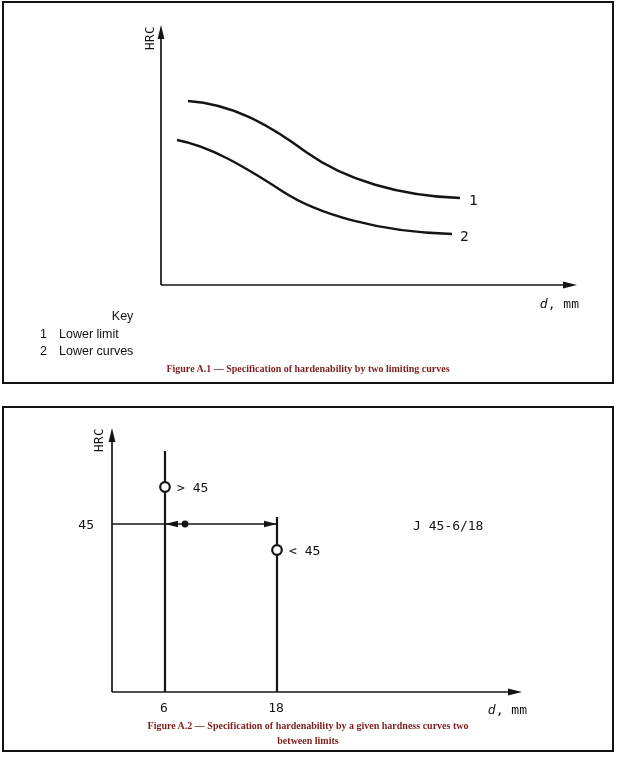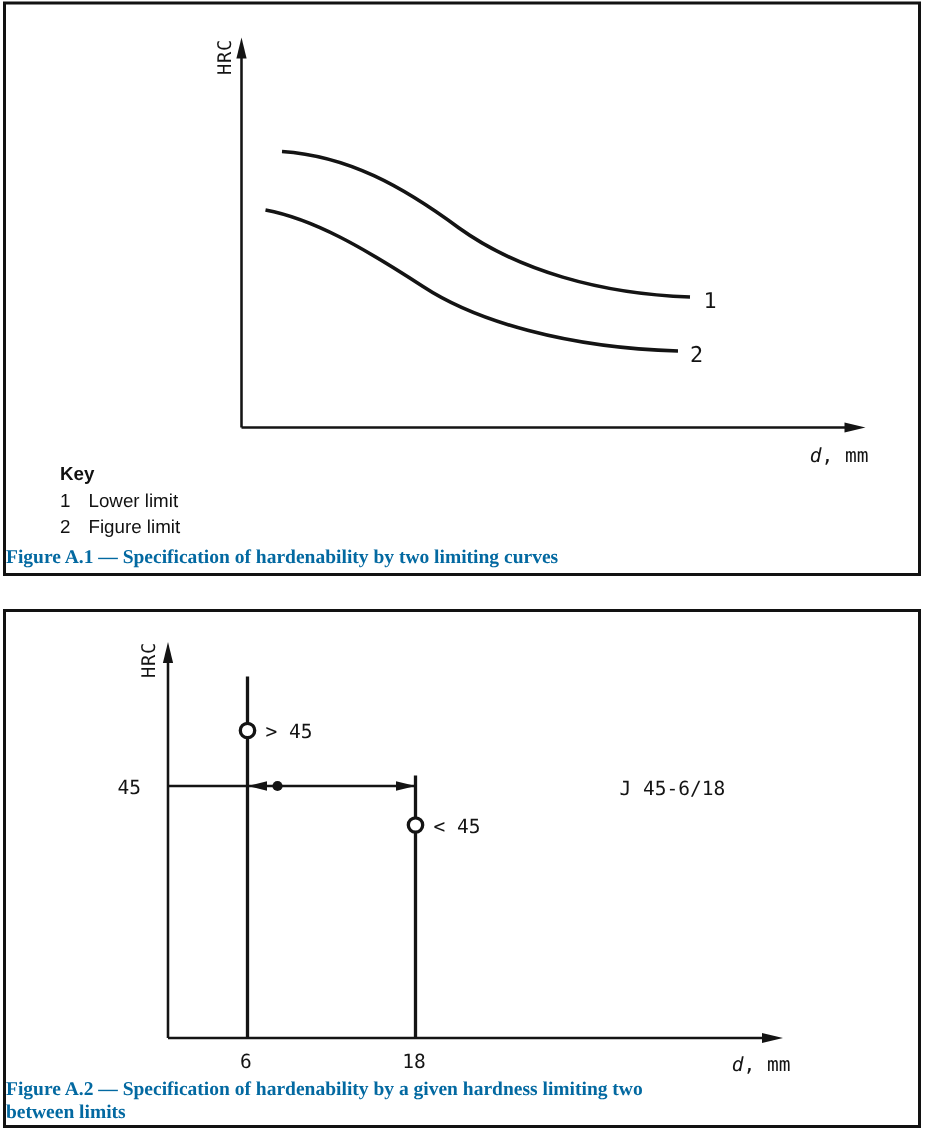--- a/index.html
+++ b/index.html
@@ -8,25 +8,25 @@
   .figure-box{position:absolute;box-sizing:border-box;border:2.5px solid #121212;background:#ffffff;}
   #fig1{left:2px;top:1px;width:612px;height:383px;}
   #fig2{left:2px;top:406px;width:612px;height:346px;}
   .plot-svg{position:absolute;left:0;top:0;}
   .ink-line{stroke:#141414;fill:none;}
   .ink-fill{fill:#141414;stroke:none;}
   .tlabel{font-family:"DejaVu Sans Mono",monospace;fill:#141414;font-size:13px;}
   .tlabel-sm{font-family:"DejaVu Sans Mono",monospace;fill:#141414;font-size:12.5px;letter-spacing:0.5px;}
   .tlabel-num{font-family:"DejaVu Sans Mono",monospace;fill:#141414;font-size:14.5px;}
   .key{position:absolute;left:36px;top:306px;font-size:12.5px;color:#111;}
-  .key-title{font-weight:bold;margin-bottom:4px;}
+  .key-title{font-weight:normal;margin-bottom:4px;text-align:right;}
   .key-row{display:flex;margin-top:2px;line-height:15px;}
   .key-ref{width:19px;}
-  .caption{position:absolute;left:0;right:0;
-           font-family:"Liberation Serif",serif;font-weight:bold;font-size:13px;color:#0369a1;}
+  .caption{position:absolute;left:0;right:0;text-align:center;
+           font-family:"Liberation Serif",serif;font-weight:bold;font-size:10px;color:#7f1d1d;}
   #fig1 .caption{top:360px;}
   #fig2 .caption{top:311px;line-height:14.5px;}
 </style>
 </head>
 <body>
 
 <div class="page">
 
   <div class="figure-box" id="fig1">
     <svg class="plot-svg" width="607" height="378" viewBox="0 0 607 378">
@@ -48,21 +48,21 @@
     </svg>
 
     <div class="key">
       <div class="key-title">Key</div>
       <div class="key-row">
         <span class="key-ref">1</span>
         <span>Lower limit</span>
       </div>
       <div class="key-row">
         <span class="key-ref">2</span>
-        <span>Figure limit</span>
+        <span>Lower curves</span>
       </div>
     </div>
 
     <div class="caption">Figure A.1 — Specification of hardenability by two limiting curves</div>
   </div>
 
   <div class="figure-box" id="fig2">
     <svg class="plot-svg" width="607" height="341" viewBox="0 0 607 341">
 
       <line class="ink-line" x1="108" y1="31" x2="108" y2="284" stroke-width="1.7"></line>
@@ -87,18 +87,18 @@
 
       <text class="tlabel" x="90" y="121" text-anchor="end">45</text>
       <text class="tlabel" x="173" y="84">&gt; 45</text>
       <text class="tlabel" x="285" y="147">&lt; 45</text>
       <text class="tlabel" x="409" y="122">J 45-6/18</text>
       <text class="tlabel" x="160" y="304" text-anchor="middle">6</text>
       <text class="tlabel" x="272" y="304" text-anchor="middle">18</text>
     </svg>
 
     <div class="caption">
-      <div>Figure A.2 — Specification of hardenability by a given hardness limiting two</div>
+      <div>Figure A.2 — Specification of hardenability by a given hardness curves two</div>
       <div>between limits</div>
     </div>
   </div>
 
 </div>
 
 </body></html>

